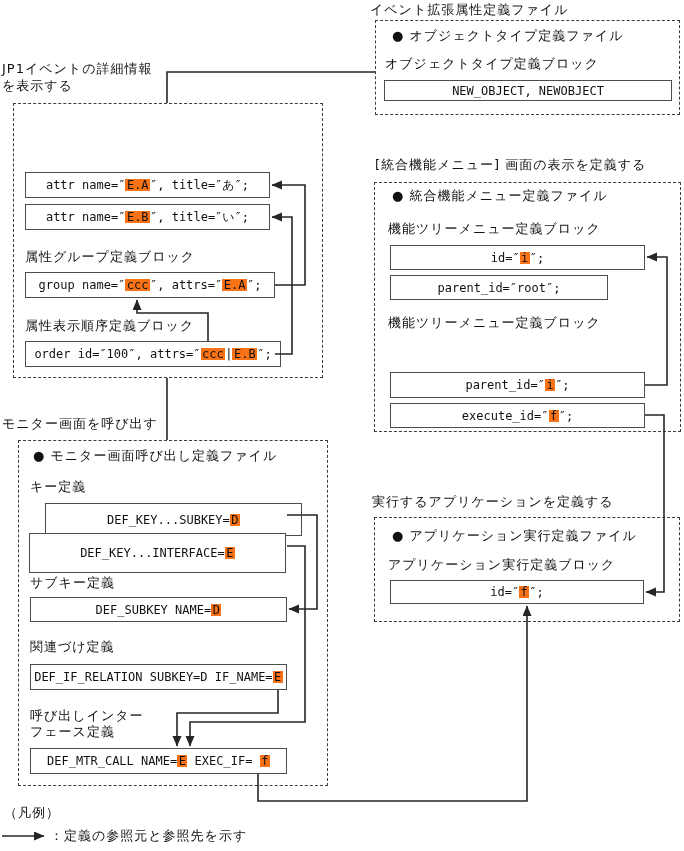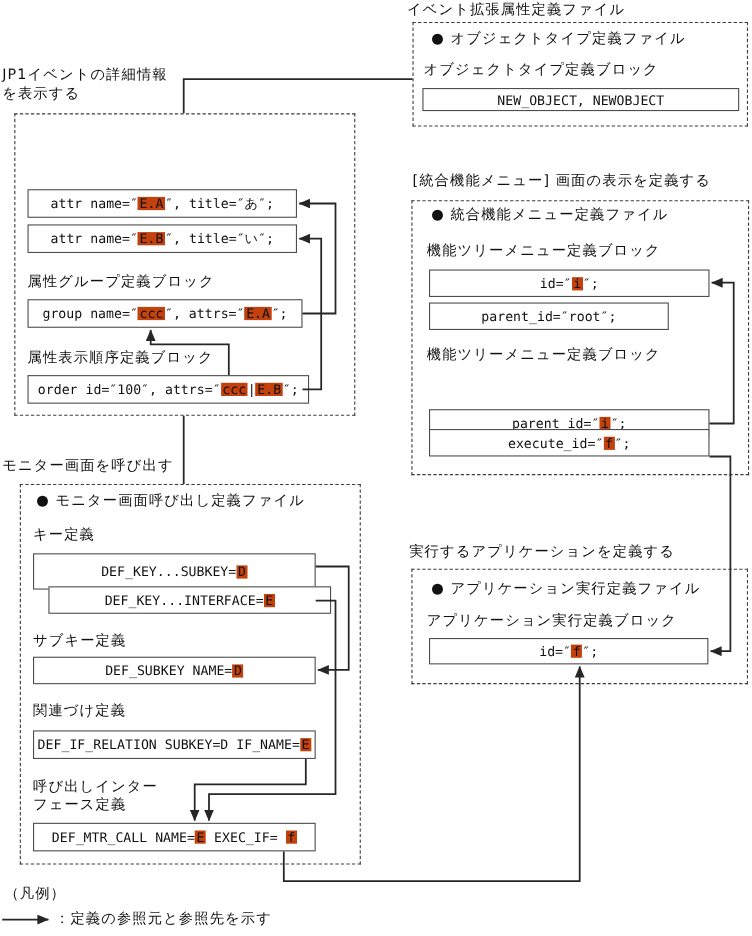--- a/index.html
+++ b/index.html
@@ -12,21 +12,21 @@
   .cbox {
     position:absolute; background:#fff; border:1.5px solid #4d4d4d;
     display:flex; align-items:center; justify-content:center;
     font-family:"DejaVu Sans Mono", monospace; font-size:12px; line-height:1;
     white-space:pre; color:#111; z-index:2;
   }
   .jp {
     position:absolute; font-size:13px; letter-spacing:1px; line-height:1.15;
     white-space:pre; color:#111; z-index:3;
   }
-  .hl { background:#c2410c; padding:0 1.5px; }
+  .hl { background:#f97316; padding:0 1.5px; }
   svg.overlay { position:absolute; left:0; top:0; z-index:5; pointer-events:none; }
 </style>
 </head>
 <body>
 
 <div class="canvas">
 
   <div class="jp" style="left:2px;top:62px">JP1イベントの詳細情報</div>
   <div class="jp" style="left:2px;top:79px">を表示する</div>
   <div class="dbox" style="left:13px;top:103px;width:310px;height:275px"></div>
@@ -44,28 +44,28 @@
   <div class="cbox" style="left:384px;top:80px;width:288px;height:21px"><span>NEW_OBJECT, NEWOBJECT</span></div>
 
   <div class="jp" style="left:375px;top:158px">[統合機能メニュー] 画面の表示を定義する</div>
   <div class="dbox" style="left:374px;top:182px;width:307px;height:250px"></div>
   <div class="jp" style="left:392px;top:189px">● 統合機能メニュー定義ファイル</div>
   <div class="jp" style="left:388px;top:222px">機能ツリーメニュー定義ブロック</div>
   <div class="cbox" style="left:390px;top:245px;width:255px;height:25px"><span>id=″</span><span class="hl">i</span><span>″;</span></div>
   <div class="cbox" style="left:390px;top:275px;width:218px;height:25px"><span>parent_id=″root″;</span></div>
   <div class="jp" style="left:388px;top:316px">機能ツリーメニュー定義ブロック</div>
   <div class="cbox" style="left:390px;top:372px;width:255px;height:26px"><span>parent_id=″</span><span class="hl">i</span><span>″;</span></div>
-  <div class="cbox" style="left:390px;top:390px;width:255px;height:25px"><span>execute_id=″</span><span class="hl">f</span><span>″;</span></div>
+  <div class="cbox" style="left:390px;top:403px;width:255px;height:25px"><span>execute_id=″</span><span class="hl">f</span><span>″;</span></div>
 
   <div class="jp" style="left:2px;top:417px">モニター画面を呼び出す</div>
   <div class="dbox" style="left:18px;top:440px;width:310px;height:346px"></div>
   <div class="jp" style="left:33px;top:449px">● モニター画面呼び出し定義ファイル</div>
   <div class="jp" style="left:30px;top:480px">キー定義</div>
-  <div class="cbox" style="left:30px;top:503px;width:257px;height:33px"><span>DEF_KEY...SUBKEY=</span><span class="hl">D</span></div>
-  <div class="cbox" style="left:44px;top:533px;width:257px;height:25px"><span>DEF_KEY...INTERFACE=</span><span class="hl">E</span></div>
+  <div class="cbox" style="left:45px;top:503px;width:257px;height:33px"><span>DEF_KEY...SUBKEY=</span><span class="hl">D</span></div>
+  <div class="cbox" style="left:29px;top:533px;width:257px;height:40px"><span>DEF_KEY...INTERFACE=</span><span class="hl">E</span></div>
   <div class="jp" style="left:30px;top:576px">サブキー定義</div>
   <div class="cbox" style="left:30px;top:597px;width:257px;height:25px"><span>DEF_SUBKEY NAME=</span><span class="hl">D</span></div>
   <div class="jp" style="left:30px;top:640px">関連づけ定義</div>
   <div class="cbox" style="left:30px;top:664px;width:257px;height:26px"><span>DEF_IF_RELATION SUBKEY=D IF_NAME=</span><span class="hl">E</span></div>
   <div class="jp" style="left:30px;top:709px">呼び出しインター</div>
   <div class="jp" style="left:30px;top:725px">フェース定義</div>
   <div class="cbox" style="left:30px;top:748px;width:257px;height:26px"><span>DEF_MTR_CALL NAME=</span><span class="hl">E</span><span> EXEC_IF= </span><span class="hl">f</span></div>
 
   <div class="jp" style="left:372px;top:495px">実行するアプリケーションを定義する</div>
   <div class="dbox" style="left:374px;top:517px;width:306px;height:105px"></div>

